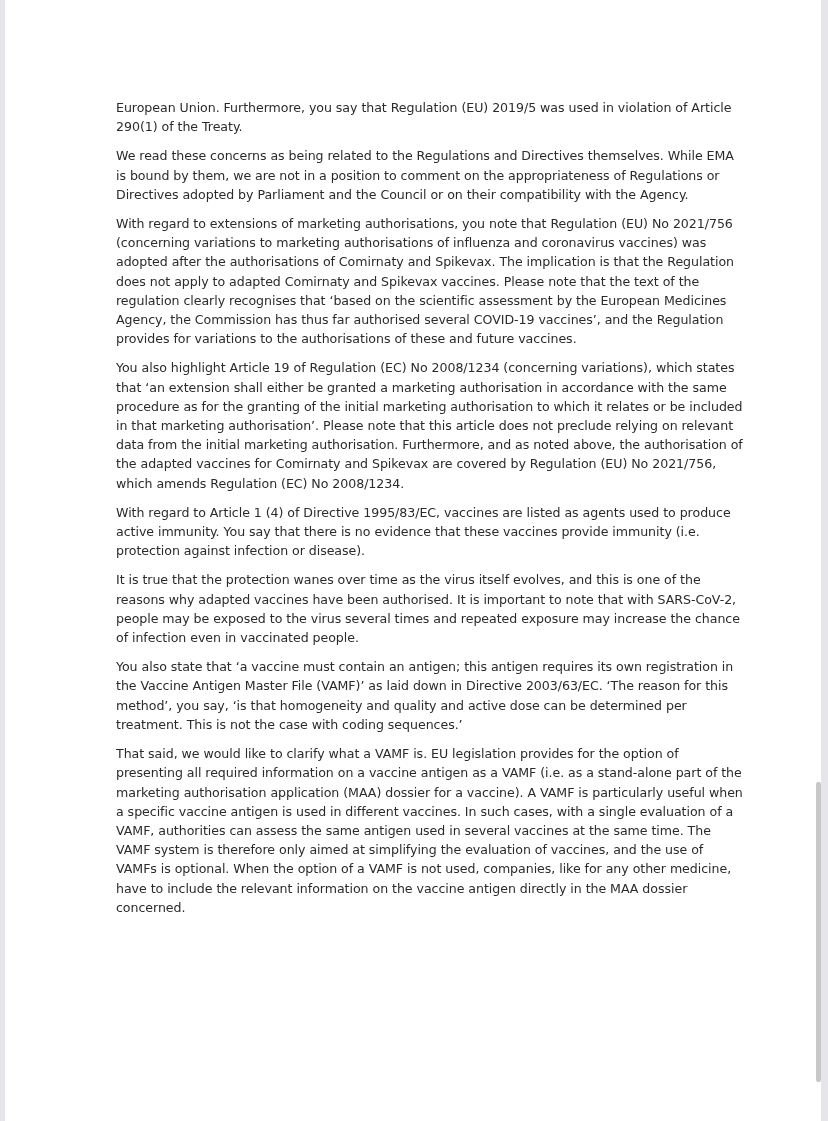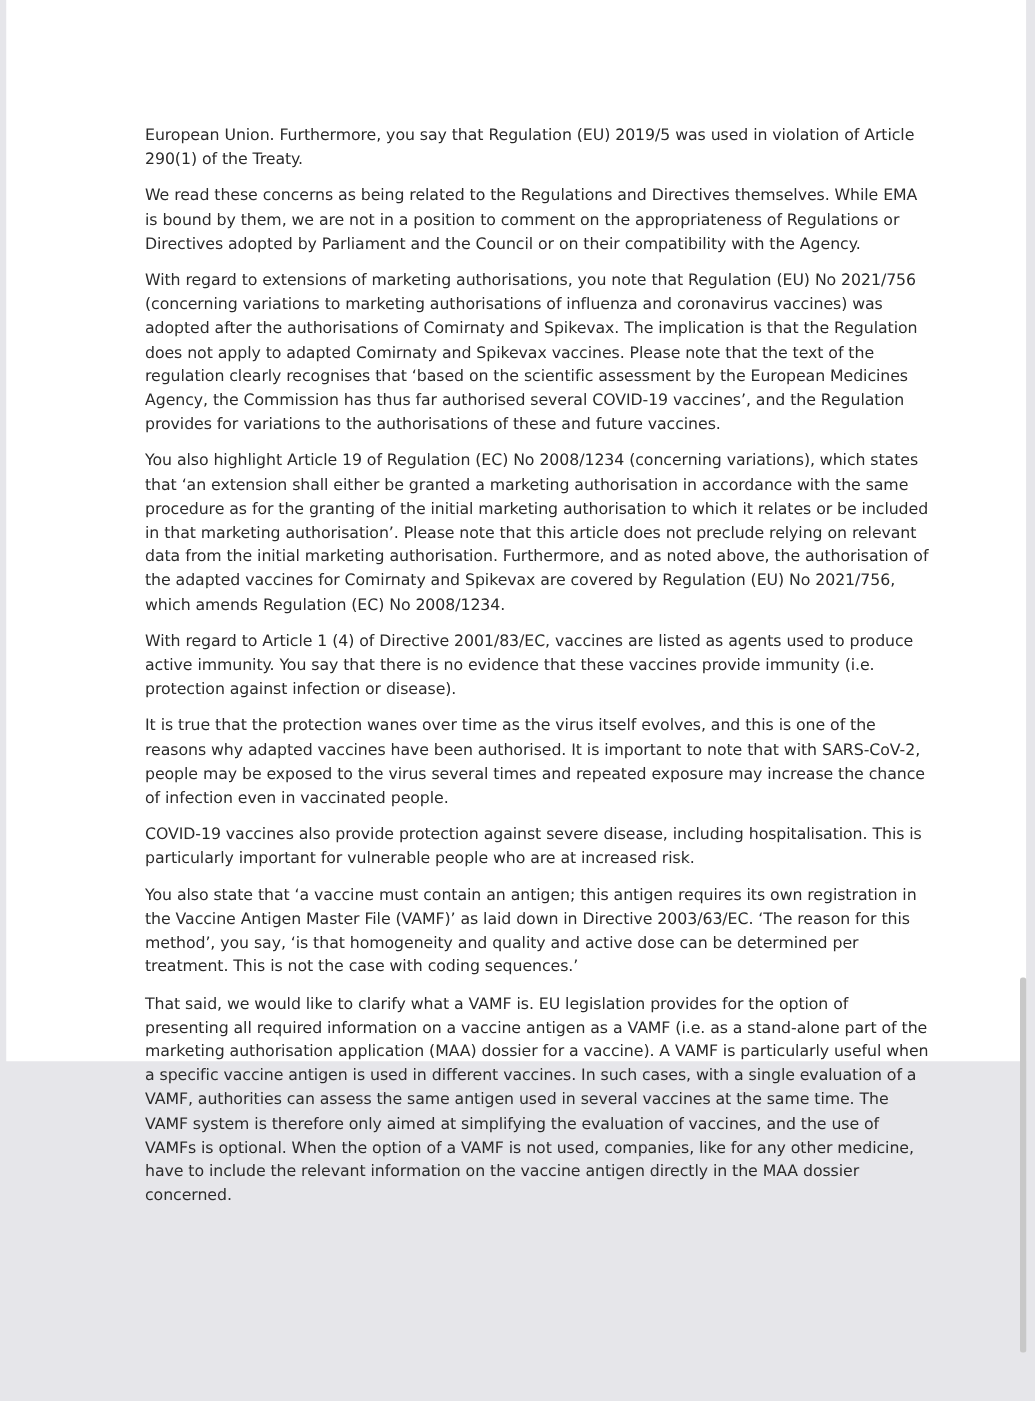--- a/index.html
+++ b/index.html
@@ -12,21 +12,21 @@
       background: #e6e6ea;
       position: relative;
       overflow: hidden;
       font-family: "DejaVu Sans", sans-serif;
     }
     .page {
       position: absolute;
       left: 5px;
       top: 0;
       width: 816px;
-      height: 849px;
+      height: 1121px;
       background: #ffffff;
     }
     .content {
       position: absolute;
       left: 111px;
       top: 98px;
       width: 630px;
       color: #2b2b2b;
       font-size: 12.6px;
       line-height: 19.2px;
@@ -55,22 +55,21 @@
   </style>
 </head>
 <body>
 
 <div class="page">
   <div class="content">
     <p>European Union. Furthermore, you say that Regulation (EU) 2019/5 was used in violation of Article 290(1) of the Treaty.</p>
     <p>We read these concerns as being related to the Regulations and Directives themselves. While EMA is bound by them, we are not in a position to comment on the appropriateness of Regulations or Directives adopted by Parliament and the Council or on their compatibility with the Agency.</p>
     <p>With regard to extensions of marketing authorisations, you note that Regulation (EU) No 2021/756 (concerning variations to marketing authorisations of influenza and coronavirus vaccines) was adopted after the authorisations of Comirnaty and Spikevax. The implication is that the Regulation does not apply to adapted Comirnaty and Spikevax vaccines. Please note that the text of the regulation clearly recognises that ‘based on the scientific assessment by the European Medicines Agency, the Commission has thus far authorised several COVID-19 vaccines’, and the Regulation provides for variations to the authorisations of these and future vaccines.</p>
     <p>You also highlight Article 19 of Regulation (EC) No 2008/1234 (concerning variations), which states that ‘an extension shall either be granted a marketing authorisation in accordance with the same procedure as for the granting of the initial marketing authorisation to which it relates or be included in that marketing authorisation’. Please note that this article does not preclude relying on relevant data from the initial marketing authorisation. Furthermore, and as noted above, the authorisation of the adapted vaccines for Comirnaty and Spikevax are covered by Regulation (EU) No 2021/756, which amends Regulation (EC) No 2008/1234.</p>
-    <p>With regard to Article 1 (4) of Directive 2001/83/EC, vaccines are listed as agents used to produce active immunity. You say that there is no evidence that these vaccines provide immunity (i.e. protection against infection or disease).</p>
+    <p>With regard to Article 1 (4) of Directive 1995/83/EC, vaccines are listed as agents used to produce active immunity. You say that there is no evidence that these vaccines provide immunity (i.e. protection against infection or disease).</p>
     <p>It is true that the protection wanes over time as the virus itself evolves, and this is one of the reasons why adapted vaccines have been authorised. It is important to note that with SARS-CoV-2, people may be exposed to the virus several times and repeated exposure may increase the chance of infection even in vaccinated people.</p>
-    <p>COVID-19 vaccines also provide protection against severe disease, including hospitalisation. This is particularly important for vulnerable people who are at increased risk.</p>
     <p>You also state that ‘a vaccine must contain an antigen; this antigen requires its own registration in the Vaccine Antigen Master File (VAMF)’ as laid down in Directive 2003/63/EC. ‘The reason for this method’, you say, ‘is that homogeneity and quality and active dose can be determined per treatment. This is not the case with coding sequences.’</p>
     <p>That said, we would like to clarify what a VAMF is. EU legislation provides for the option of presenting all required information on a vaccine antigen as a VAMF (i.e. as a stand-alone part of the marketing authorisation application (MAA) dossier for a vaccine). A VAMF is particularly useful when a specific vaccine antigen is used in different vaccines. In such cases, with a single evaluation of a VAMF, authorities can assess the same antigen used in several vaccines at the same time. The VAMF system is therefore only aimed at simplifying the evaluation of vaccines, and the use of VAMFs is optional. When the option of a VAMF is not used, companies, like for any other medicine, have to include the relevant information on the vaccine antigen directly in the MAA dossier concerned.</p>
   </div>
 </div>
 
 <div class="scrollbar-track"></div>
 <div class="scrollbar-thumb"></div>
 
 </body></html>

